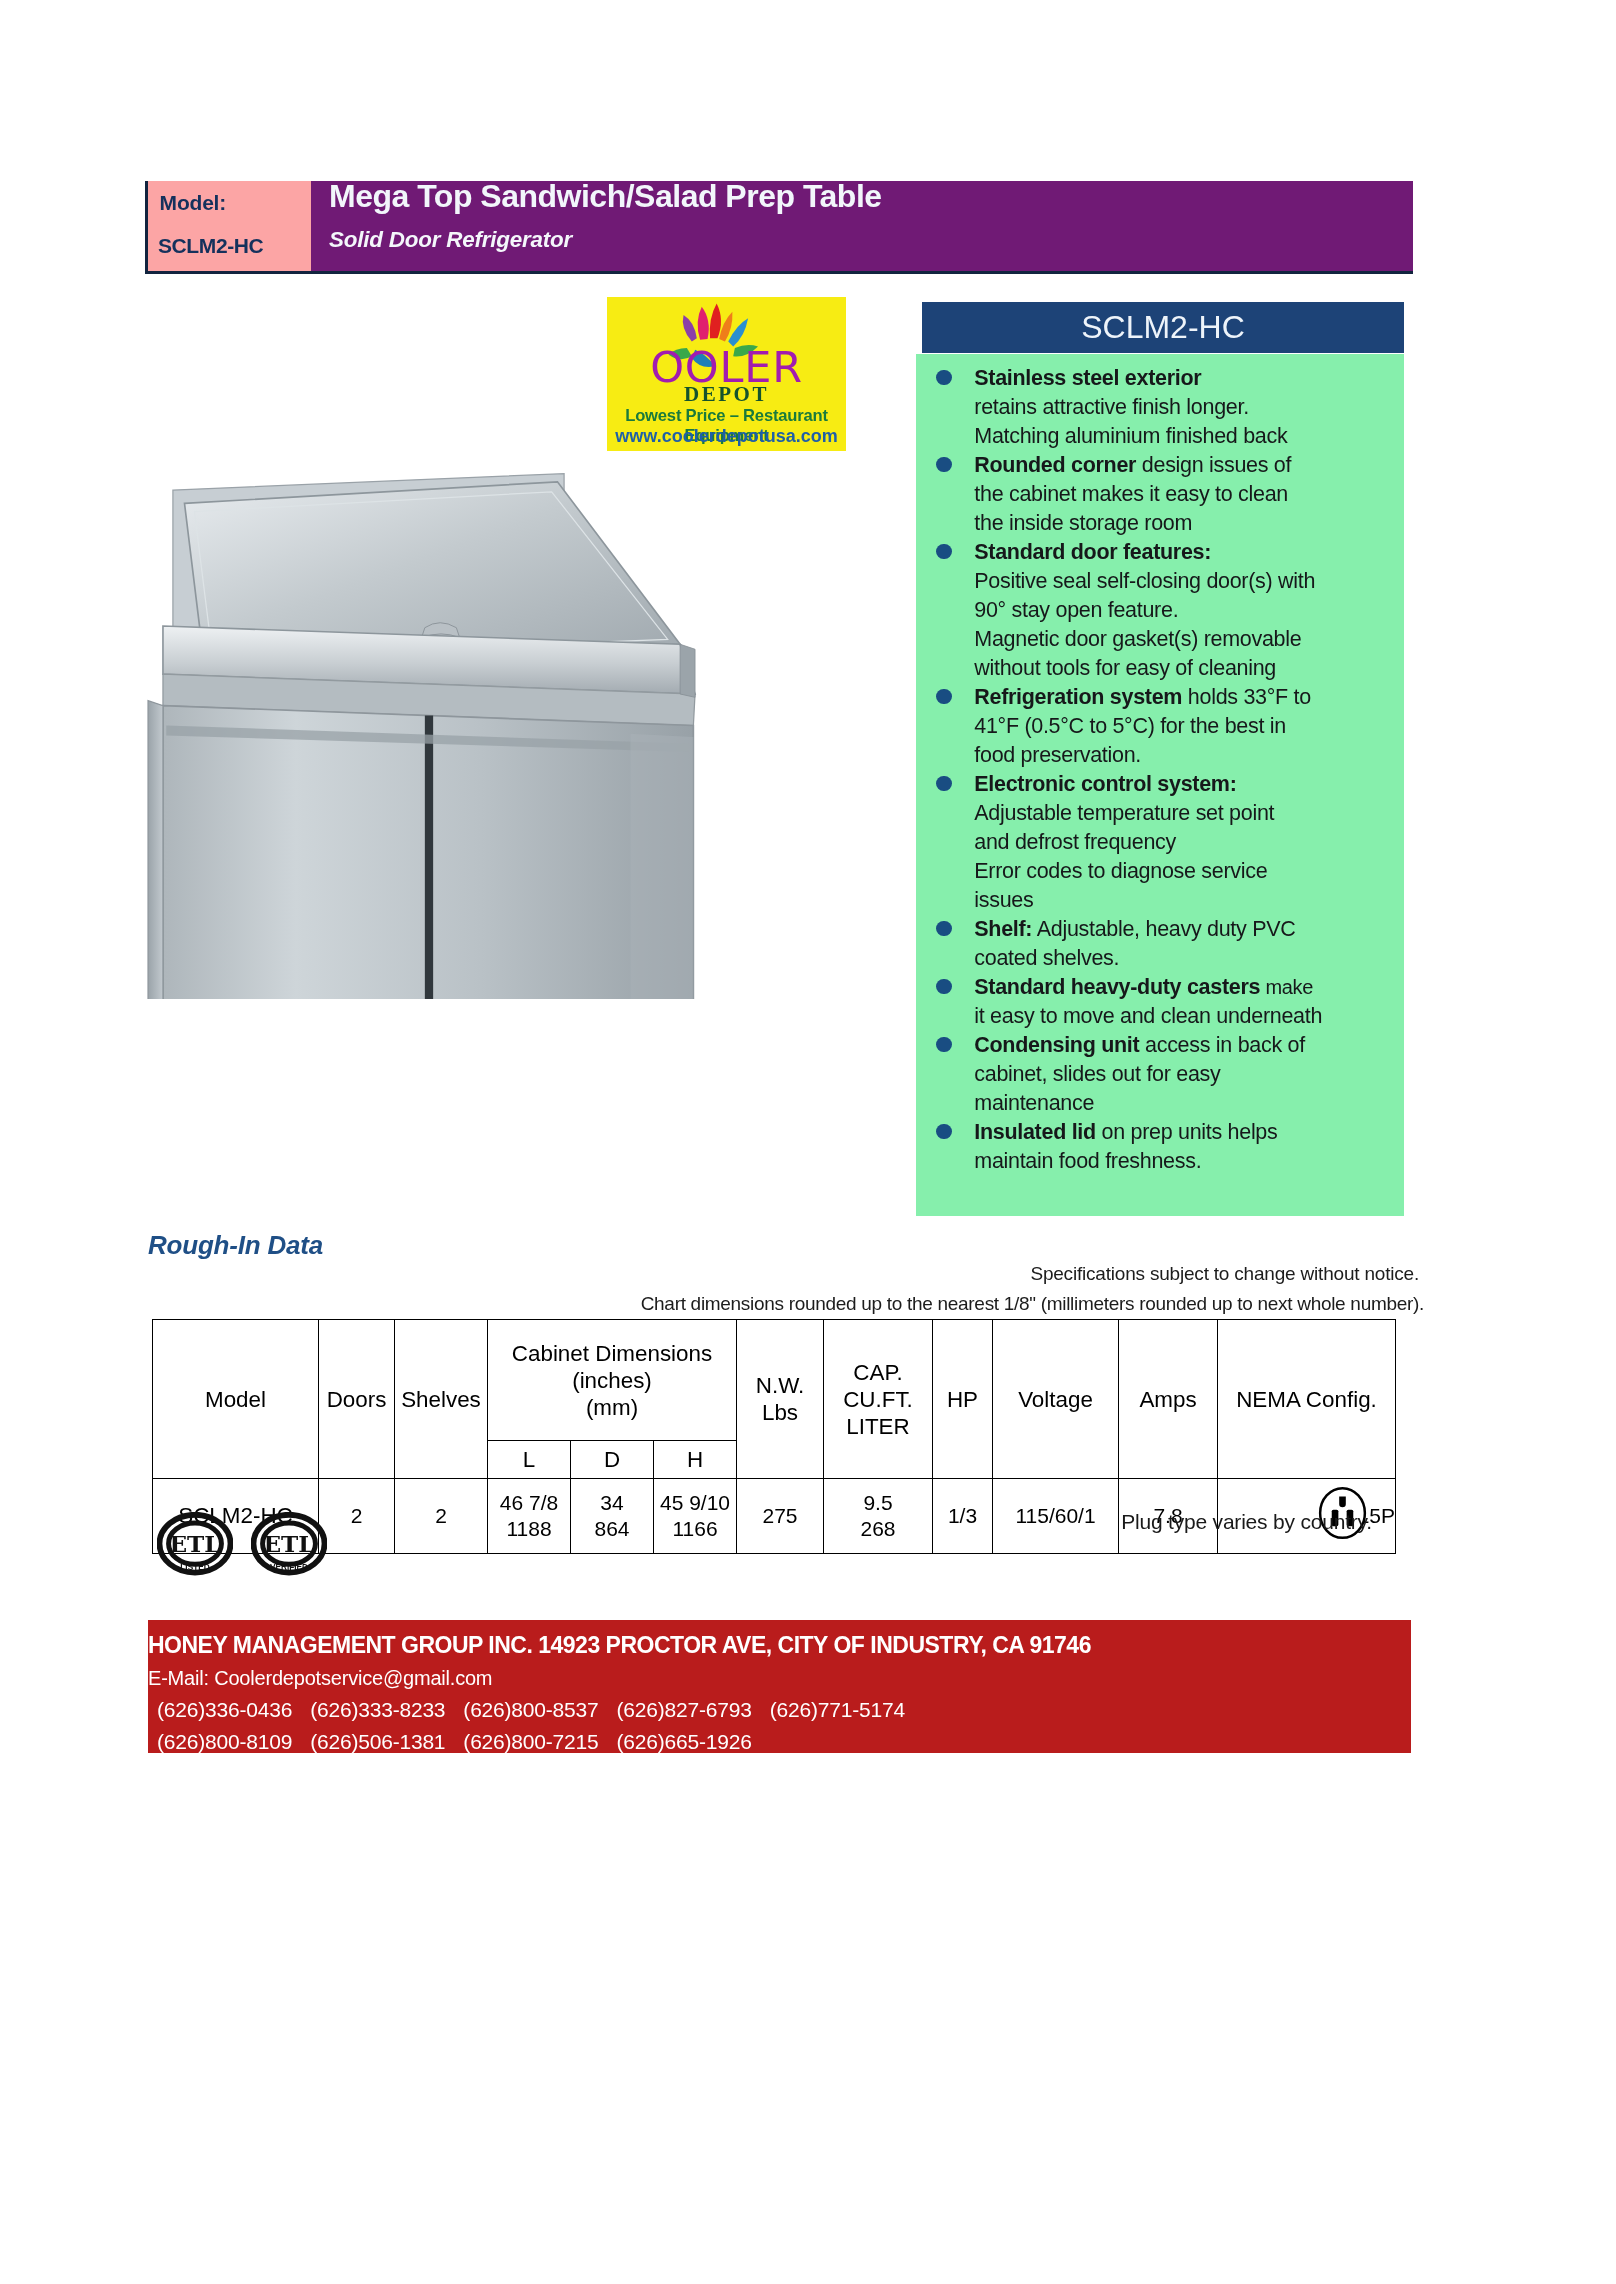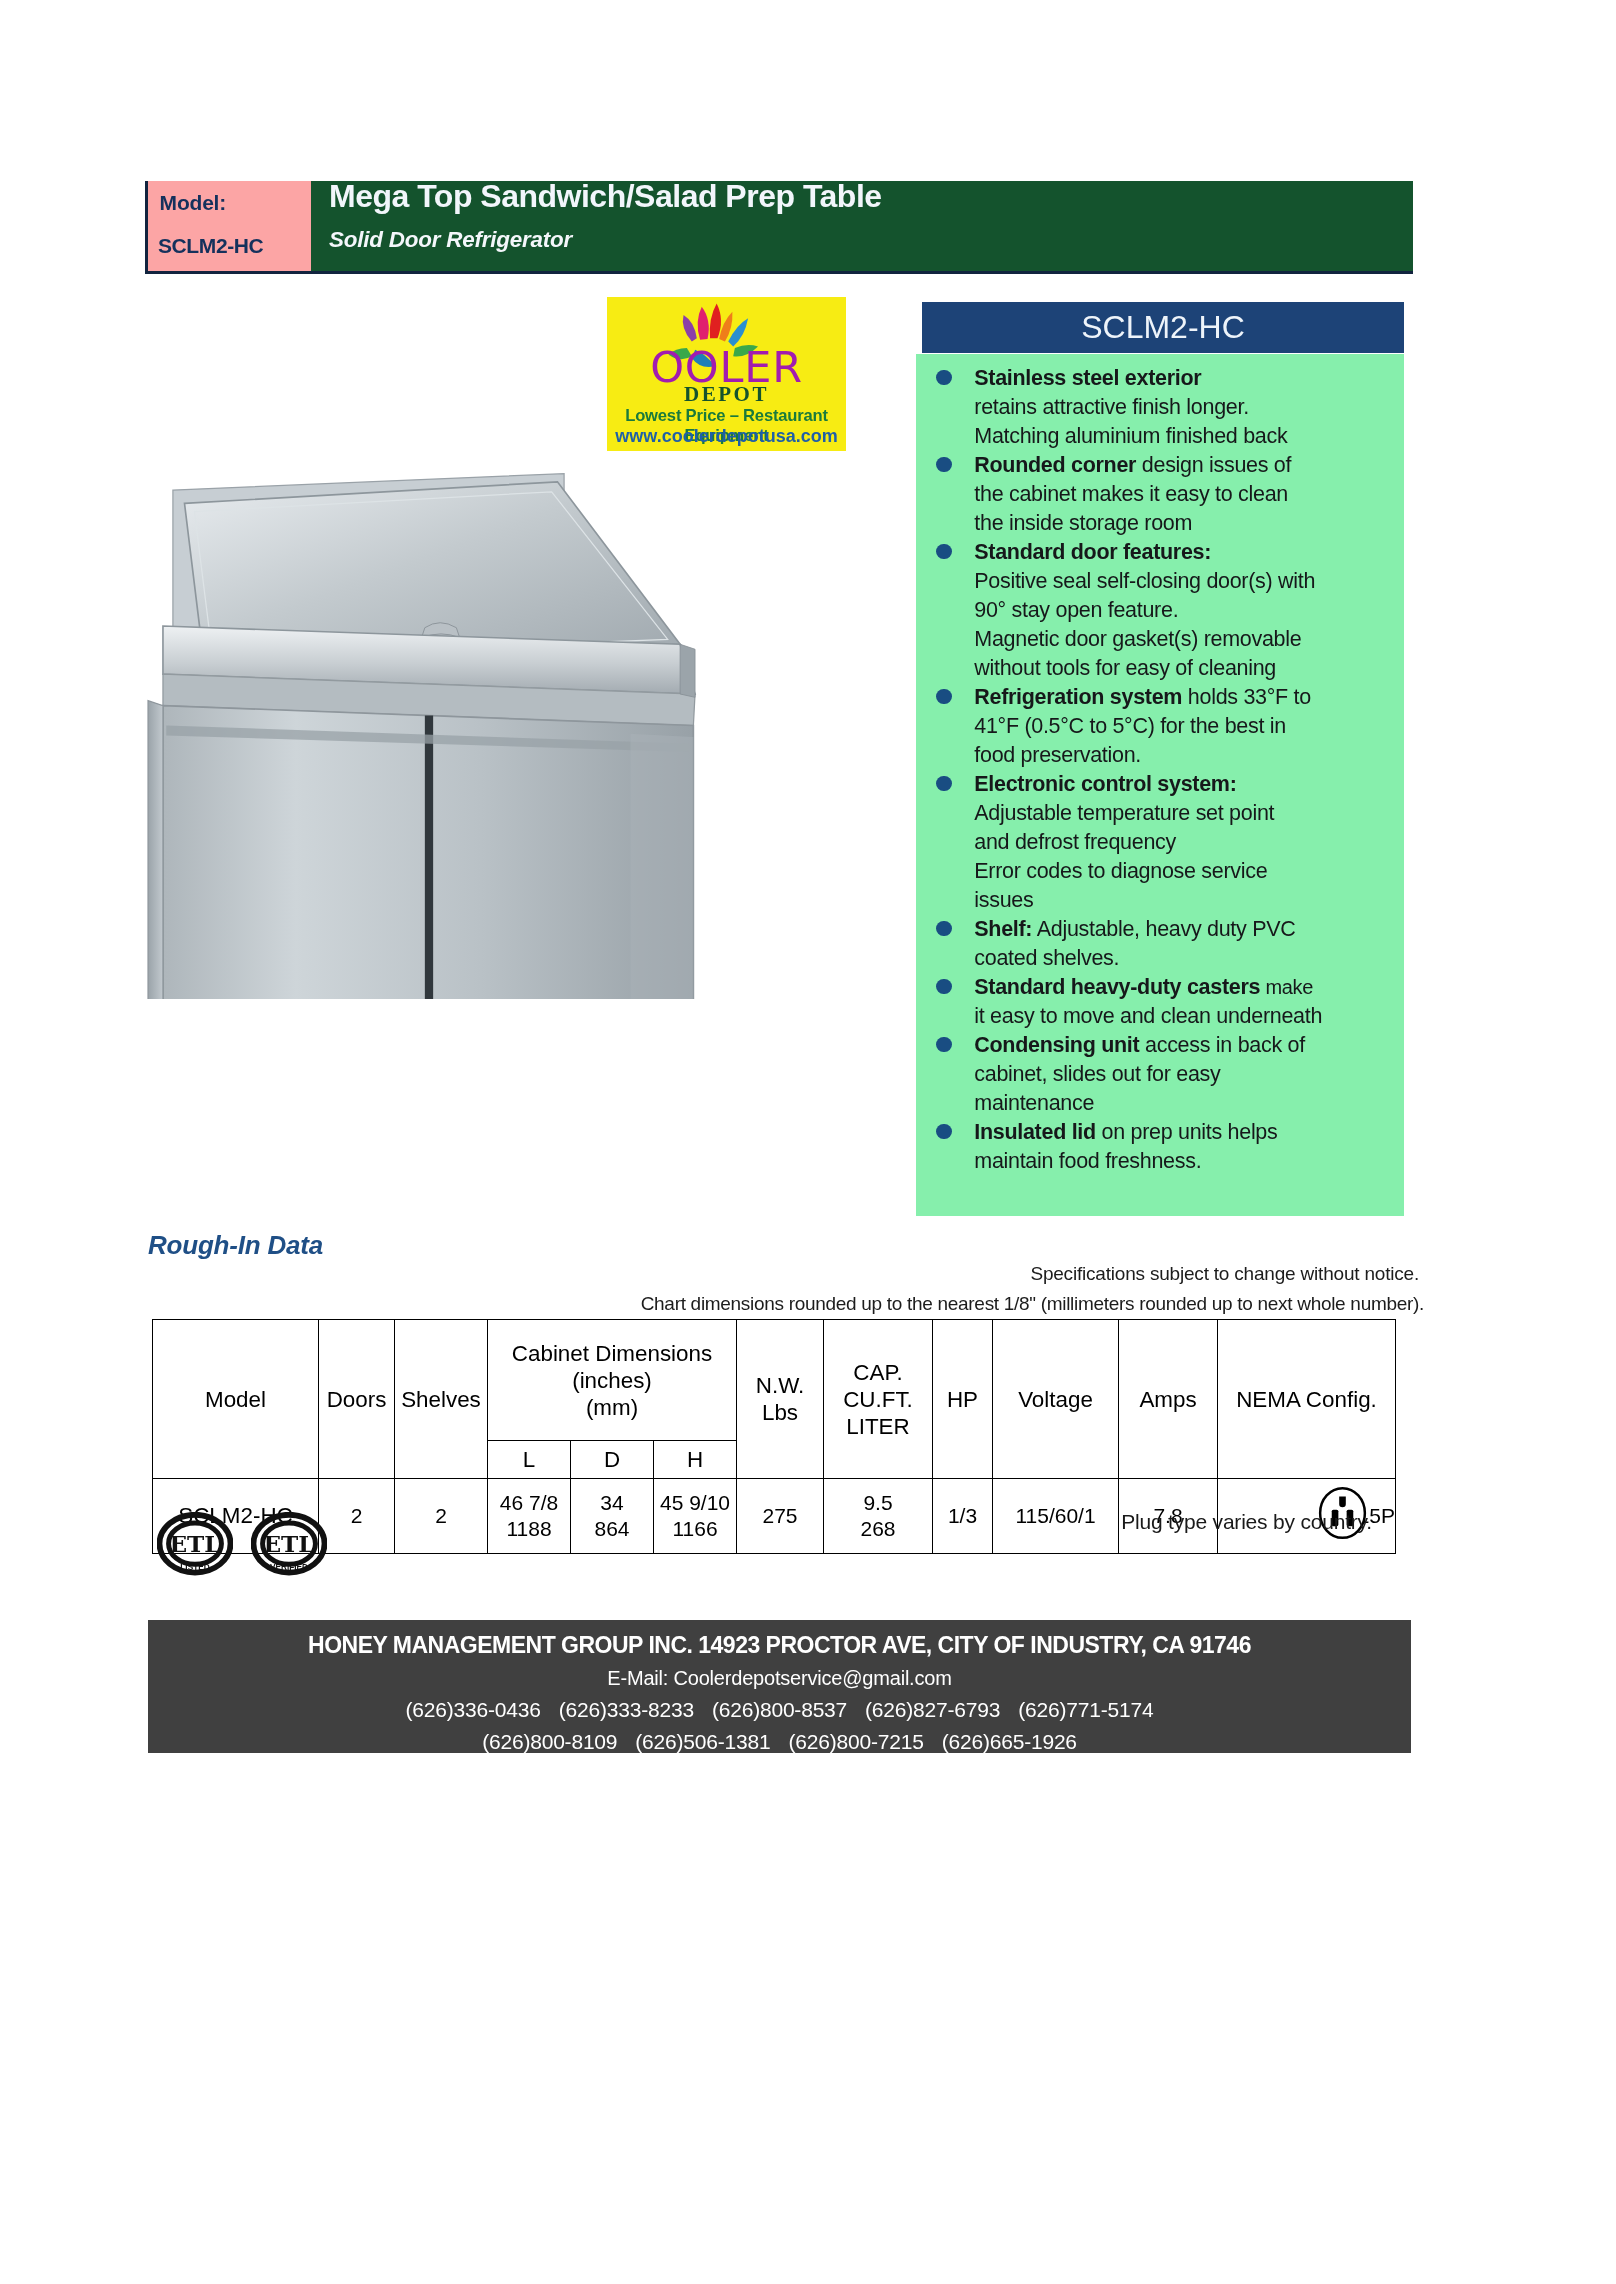--- a/index.html
+++ b/index.html
@@ -21,21 +21,21 @@
   .hdr-model-label {
     position: absolute; left: 11.6px; top: 10px;
     font-size: 21px; font-weight: bold; color: #15315c; letter-spacing: -0.2px;
   }
   .hdr-model-value {
     position: absolute; left: 10px; top: 53px;
     font-size: 21px; font-weight: bold; color: #15315c; letter-spacing: -0.4px;
   }
   .hdr-right {
     position: absolute; left: 166px; top: 0; width: 1102px; height: 93px;
-    background: #14532d; border-bottom: 3.3px solid #12243f; text-decoration: underline;
+    background: #701a75; border-bottom: 3.3px solid #12243f; text-decoration: underline;
   }
   .hdr-title {
     position: absolute; left: 18px; top: -3.3px;
     font-size: 32px; font-weight: bold; color: #f2f6fb;
     letter-spacing: -0.5px; white-space: nowrap;
   }
   .hdr-sub {
     position: absolute; left: 18px; top: 46px;
     font-size: 22.4px; font-weight: bold; font-style: italic; color: #f4f7fb;
     letter-spacing: -0.2px; white-space: nowrap;
@@ -129,21 +129,21 @@
   
   .etl-wrap { position: absolute; left: 157px; top: 1512px; display: flex; gap: 18px; }
   .plugnote {
     position: absolute; left: 0; top: 1510px; width: 1372px; text-align: right;
     font-size: 21px; color: #1a1a1a; letter-spacing: -0.2px;
   }
 
   
   .footer {
     position: absolute; left: 148px; top: 1620px; width: 1263px; height: 133px;
-    background: #404040; color: #ffffff; text-align: center; padding-top: 11.6px;
+    background: #b91c1c; color: #ffffff; padding-top: 11.6px;
   }
   .f-company {
     font-size: 23px; font-weight: bold; letter-spacing: -0.5px; white-space: nowrap;
   }
   .f-email { font-size: 20px; margin-top: 8.3px; letter-spacing: -0.2px; }
   .f-phones { font-size: 21px; margin-top: 8.3px; letter-spacing: -0.2px; }
   .f-phones span { margin: 0 9px; }
 </style>
 </head>
 <body>

